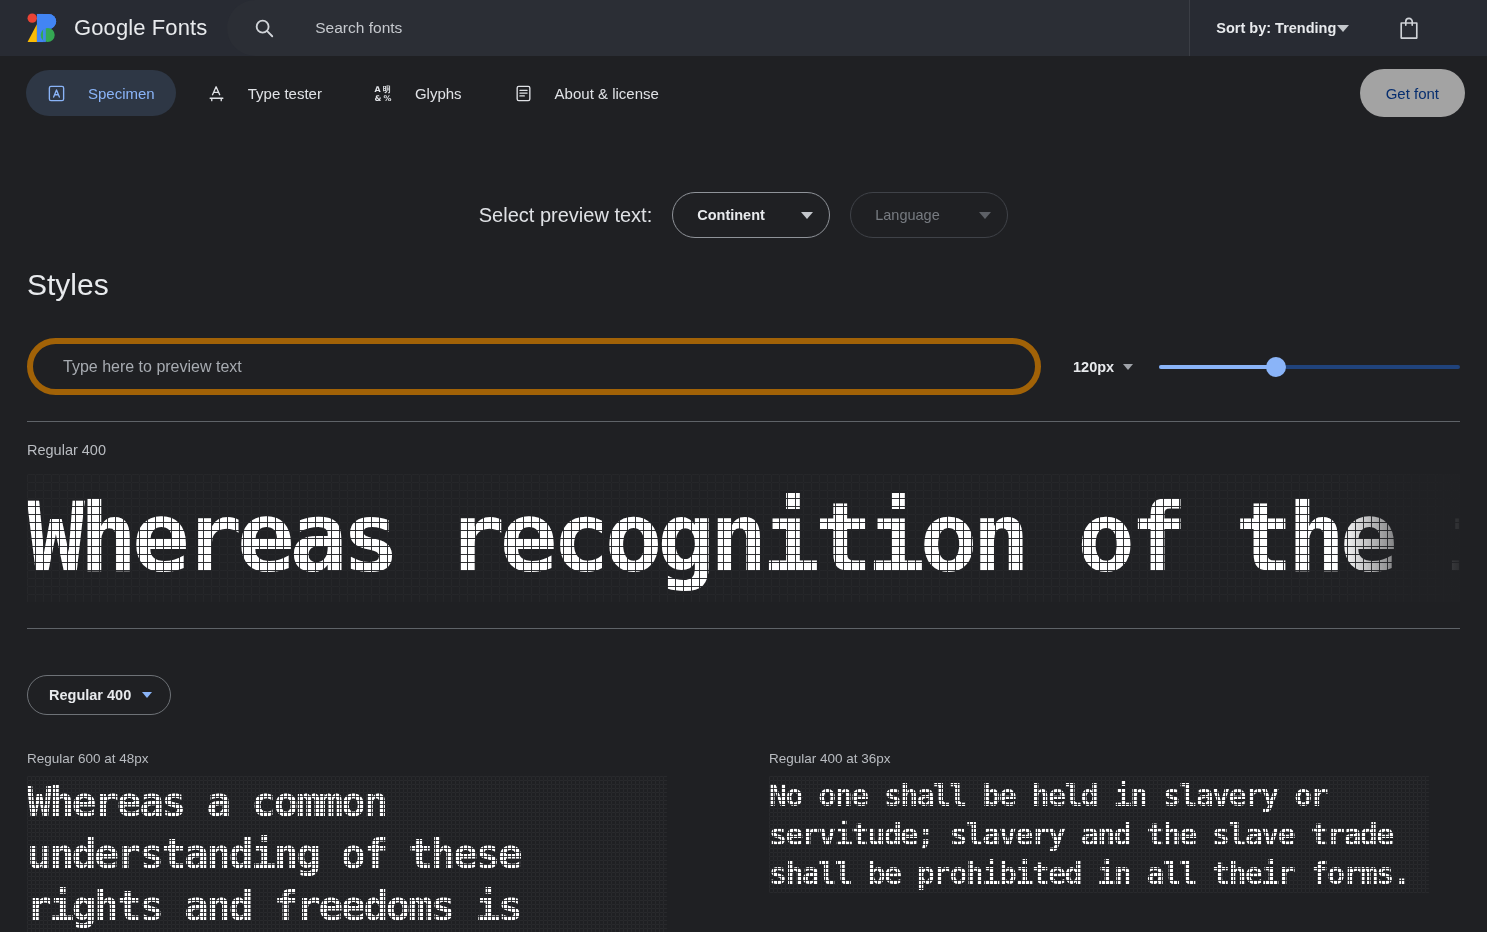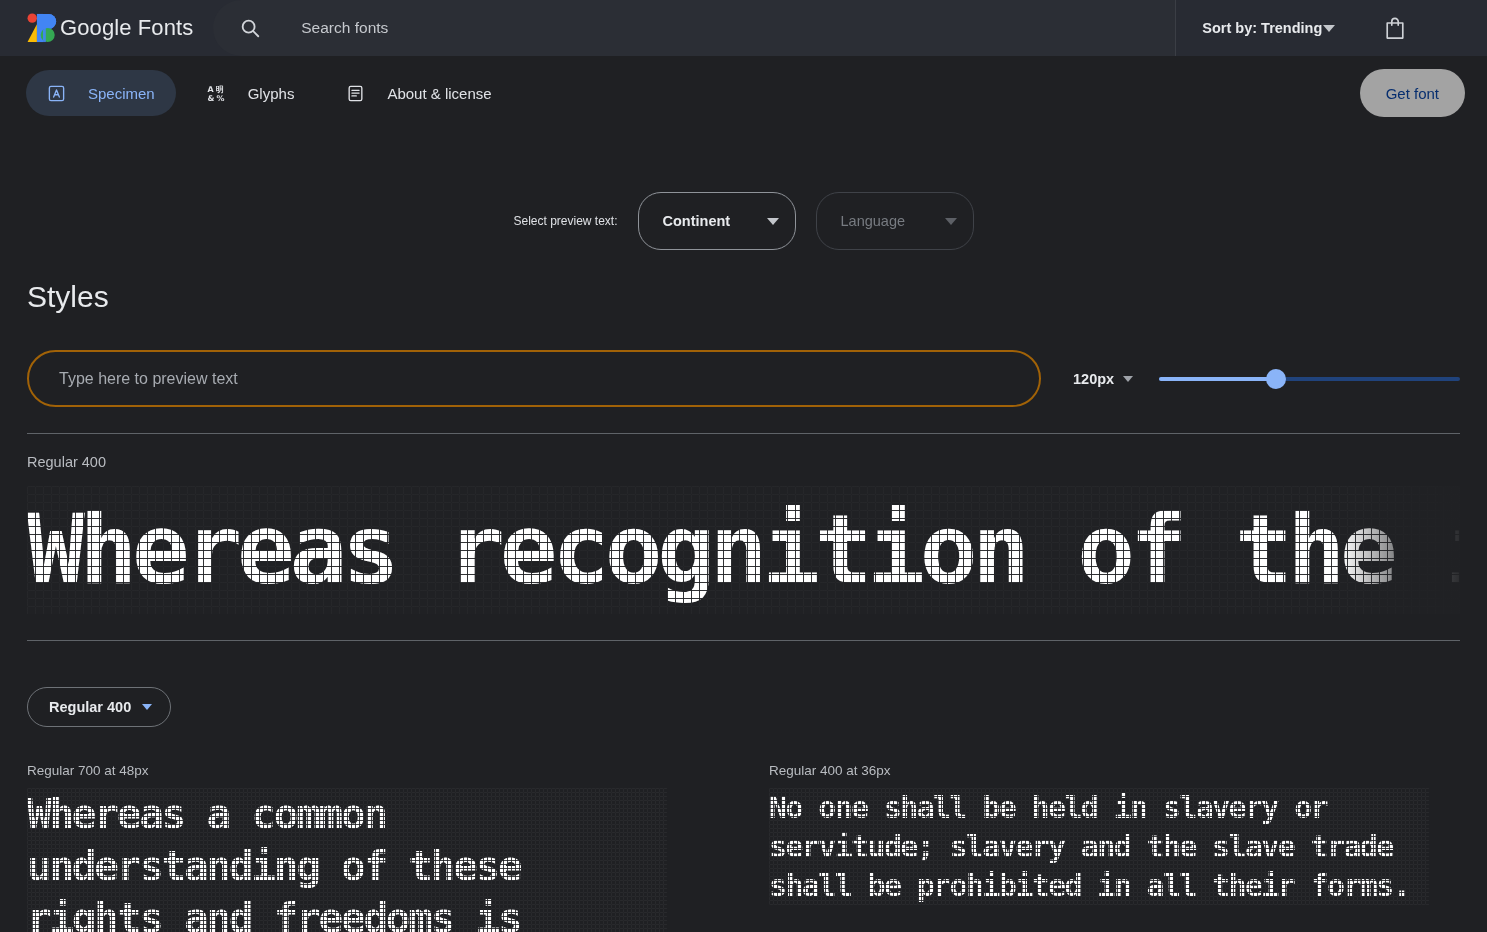--- a/index.html
+++ b/index.html
@@ -13,21 +13,21 @@
 
   
   .header {
     height: 56px;
     background: #282b33;
     display: flex;
     align-items: center;
     padding: 0 0 0 26px;
     position: relative;
   }
-  .brand { display: flex; align-items: center; }
+  .brand { display: flex; align-items: center; gap: 14px; }
   .logo-mark { width: 34px; height: 30px; display: block; }
   .brand-name {
     font-size: 22px;
     color: #e8eaed;
     letter-spacing: 0.1px;
     white-space: nowrap;
   }
   .search-wrap {
     margin-left: 20px;
     flex: 1;
@@ -111,23 +111,23 @@
   }
 
   
   .preview-select-row {
     display: flex;
     align-items: center;
     justify-content: center;
     gap: 20px;
     margin-top: 62px;
   }
-  .select-label { color: #dfe1e5; font-size: 12px; }
+  .select-label { color: #dfe1e5; font-size: 20px; }
   .dropdown {
-    height: 58px;
+    height: 46px;
     border-radius: 23px;
     border: 1px solid #8f9399;
     display: flex;
     align-items: center;
     justify-content: space-between;
     padding: 0 16px 0 24px;
     min-width: 158px;
     cursor: pointer;
   }
   .dropdown .dd-text { color: #e8eaed; font-size: 14.5px; font-weight: bold; }
@@ -148,21 +148,21 @@
     display: flex;
     align-items: center;
     margin-top: 36px;
     gap: 0;
   }
   .type-preview-input {
     flex: none;
     width: 1014px;
     height: 57px;
     border-radius: 29px;
-    border: 2px solid #a16207;
+    border: 6px solid #a16207;
     background: transparent;
     color: #e8eaed;
     font-size: 16px;
     font-family: "Liberation Sans", sans-serif;
     padding: 12px 30px;
     outline: none;
   }
   .type-preview-input::placeholder { color: #a7abb1; opacity: 1; }
   .size-group { display: flex; align-items: center; margin-left: 32px; flex: 1; }
   .size-value { color: #e8eaed; font-size: 14.5px; font-weight: bold; }
@@ -347,20 +347,27 @@
 <div class="tabbar">
 
   <div class="tab active">
     <svg class="tab-ico" viewBox="0 0 24 24" fill="none" stroke="currentColor" stroke-width="1.7">
       <rect x="3" y="3" width="18" height="18" rx="2"></rect>
       <path d="M8.4 16.5 L12 7.5 L15.6 16.5 M9.6 13.6 H14.4" stroke-linecap="round" stroke-linejoin="round"></path>
     </svg>
     <span>Specimen</span>
   </div>
 
+  <div class="tab">
+    <svg class="tab-ico" viewBox="0 0 24 24" fill="none" stroke="currentColor" stroke-width="1.7">
+      <path d="M7 13.5 L11.5 3.5 L16 13.5 M8.4 10.6 H14.6" stroke-linecap="round" stroke-linejoin="round"></path>
+      <path d="M4 18 H20 M6 18 V21 M18 18 V21" stroke-linecap="round"></path>
+    </svg>
+    <span>Type tester</span>
+  </div>
 
   <div class="tab">
     <svg class="tab-ico" viewBox="0 0 24 24" fill="currentColor">
       <text x="0.5" y="10" font-size="10" font-family="DejaVu Sans, sans-serif" font-weight="bold">A</text>
       <text x="11" y="10" font-size="10" font-family="DejaVu Sans, sans-serif" font-weight="bold">明</text>
       <text x="0.5" y="22" font-size="10" font-family="DejaVu Sans, sans-serif" font-weight="bold">&amp;</text>
       <text x="12" y="22" font-size="10" font-family="DejaVu Sans, sans-serif" font-weight="bold">%</text>
     </svg>
     <span>Glyphs</span>
   </div>
@@ -424,21 +431,21 @@
   <div class="divider2"></div>
 
   <div class="chip">
     <span class="chip-text">Regular 400</span>
     <span class="caret chip-caret"></span>
   </div>
 
   <div class="samples">
 
     <div class="sample-col left">
-      <div class="sample-label">Regular 700 at 48px</div>
+      <div class="sample-label">Regular 600 at 48px</div>
       <div class="sample-body">
         <div class="sample-grid-lines"></div>
         <div class="sample-text sample-48">Whereas a common understanding of these rights and freedoms is</div>
         <div class="sample-grid"></div>
       </div>
     </div>
 
     <div class="sample-col right">
       <div class="sample-label">Regular 400 at 36px</div>
       <div class="sample-body">

